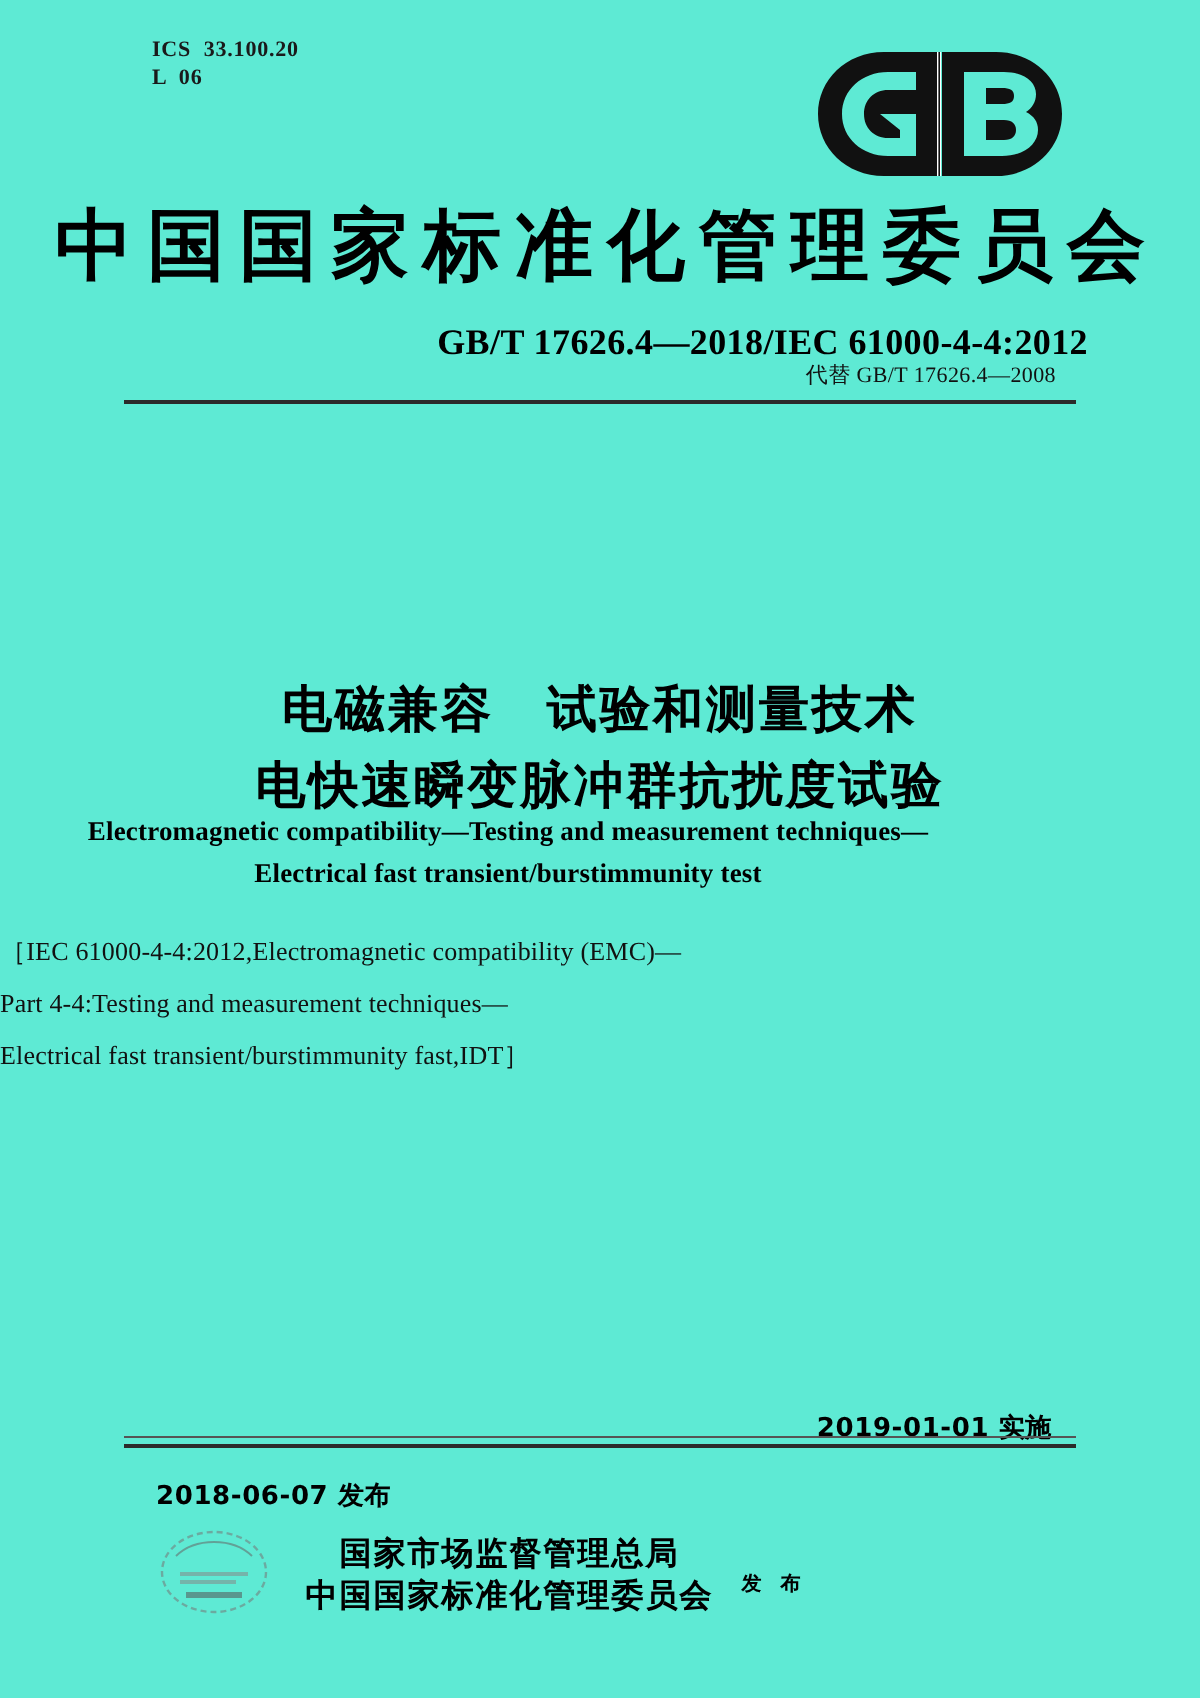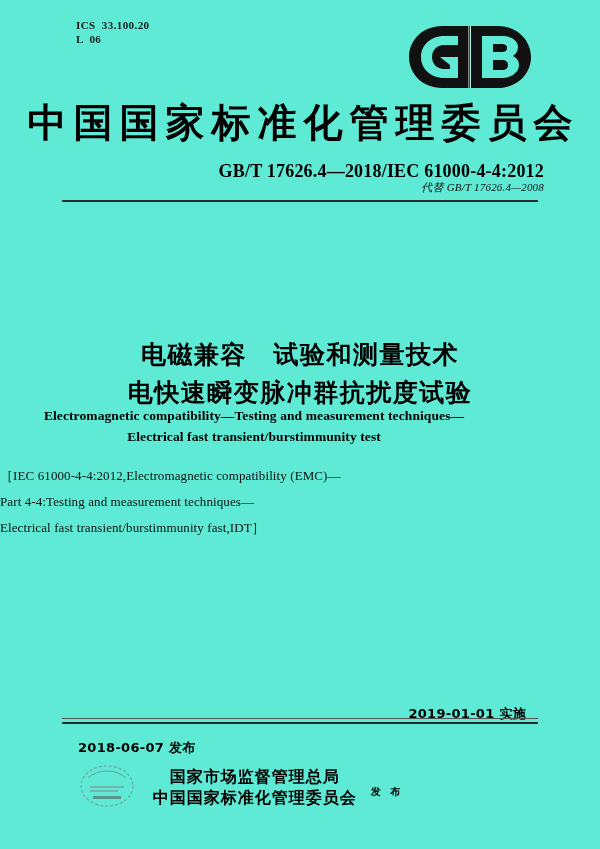--- a/index.html
+++ b/index.html
@@ -72,29 +72,28 @@
     text-align: right;
     font-family: "Liberation Serif", "DejaVu Serif", serif;
     font-weight: bold;
     font-size: 18px;
     letter-spacing: 0.2px;
     color: #000;
     white-space: nowrap;
   }
   .std-replace {
     position: absolute;
-    right: 56px;
+    right: 72px;
     top: 180px;
     text-align: center;
     font-family: "Liberation Serif", "DejaVu Serif", serif;
     font-size: 11px;
     letter-spacing: 0.2px;
     color: #111;
     white-space: nowrap;
-    font-style: italic;
   }
 
   
   .rule-top {
     position: absolute;
     left: 62px;
     top: 200px;
     width: 476px;
     height: 2px;
     background: #2b2b2b;

